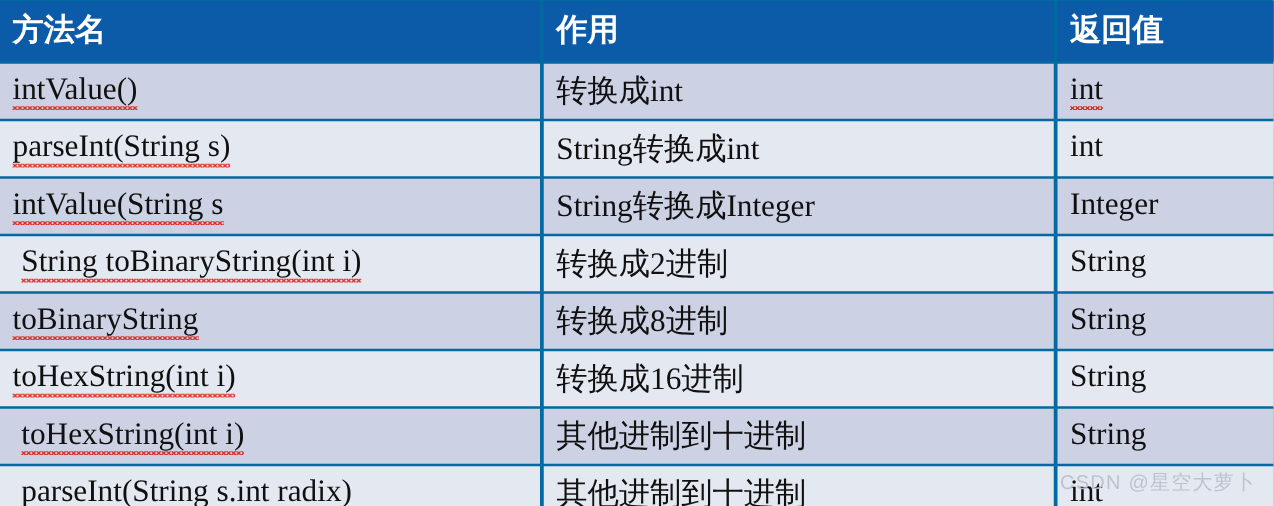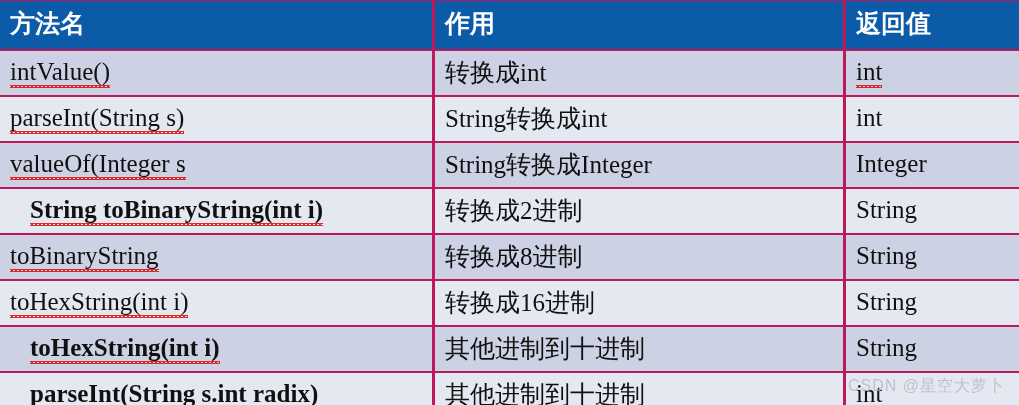--- a/index.html
+++ b/index.html
@@ -11,21 +11,21 @@
     width: 1019px;
     height: 405px;
     overflow: hidden;
     font-family: "Liberation Serif", "DejaVu Serif", serif;
   }
 
   .table-wrap {
     position: relative;
     width: 1019px;
     height: 405px;
-    background: #be185d;
+    background: #0369a1;
     box-sizing: border-box;
   }
 
   .data-table {
     width: 1019px;
     border-collapse: separate;
     border-spacing: 3px 2px;
     table-layout: fixed;
     margin: 0;
     padding: 0;
@@ -61,21 +61,21 @@
     padding: 0 0 2px 10px;
     vertical-align: middle;
     border: none;
     white-space: nowrap;
     overflow: hidden;
   }
 
   tbody tr.row-dark td { background: #ccd1e3; }
   tbody tr.row-light td { background: #e4e8f1; }
 
-  td.indent { padding-left: 30px; font-weight: bold; }
+  td.indent { padding-left: 17px; }
 
   
   .squiggle {
     position: relative;
     display: inline-block;
     padding-bottom: 1px;
   }
   .squiggle::after {
     content: "";
     position: absolute;
@@ -130,21 +130,21 @@
         <td><span class="squiggle">int</span></td>
       </tr>
 
       <tr class="row-light">
         <td><span class="squiggle">parseInt(String s)</span></td>
         <td>String转换成int</td>
         <td>int</td>
       </tr>
 
       <tr class="row-dark">
-        <td><span class="squiggle">valueOf(Integer s</span></td>
+        <td><span class="squiggle">intValue(String s</span></td>
         <td>String转换成Integer</td>
         <td>Integer</td>
       </tr>
 
       <tr class="row-light">
         <td class="indent"><span class="squiggle"> String toBinaryString(int i)</span></td>
         <td>转换成2进制</td>
         <td>String</td>
       </tr>
 

